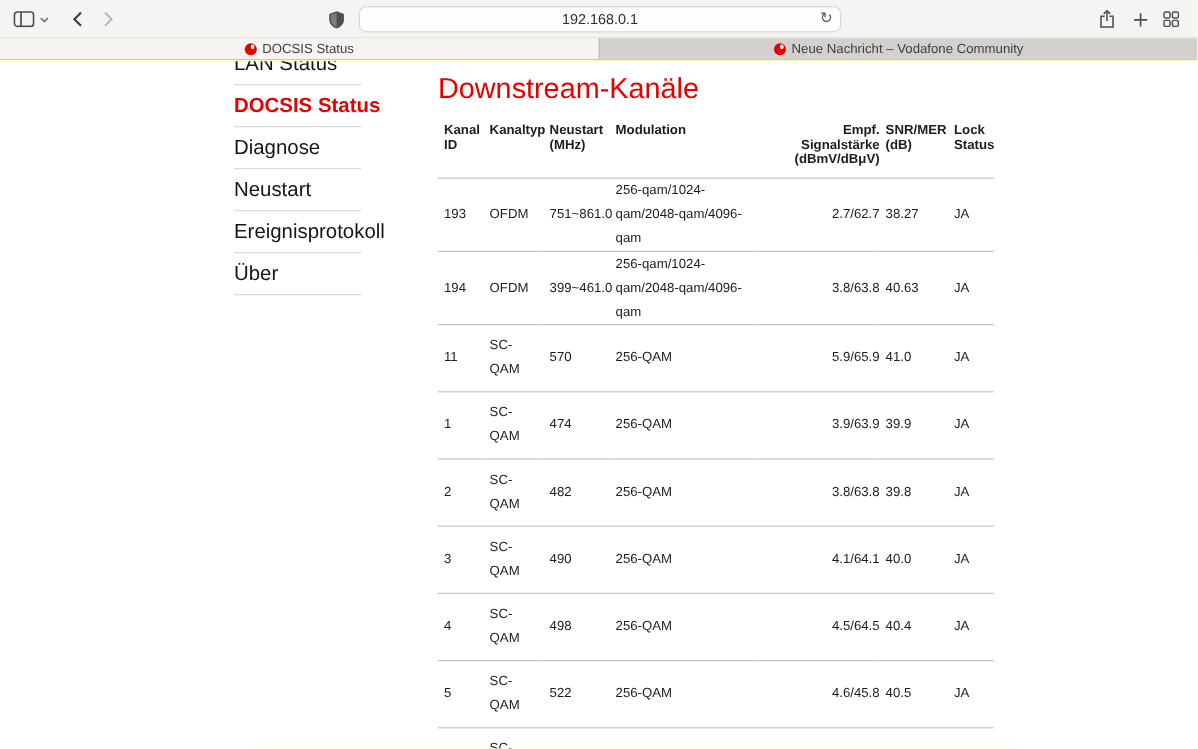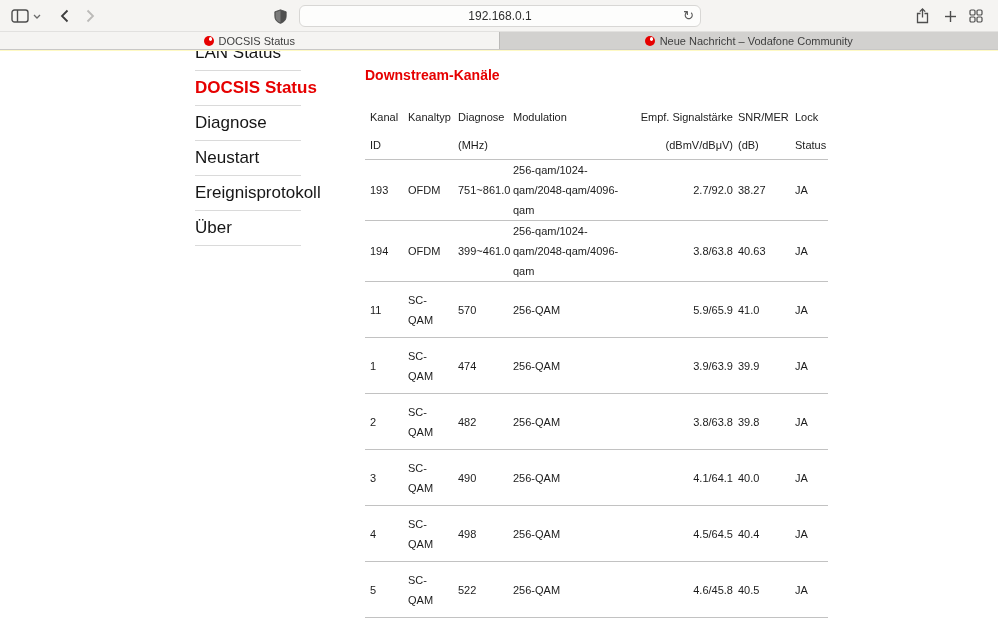--- a/index.html
+++ b/index.html
@@ -58,31 +58,31 @@
 
   .sidebar { position:absolute; left:195px; top:-15px; width:106px; }
   .side-item {
     height:35px; line-height:34px; border-bottom:1px solid #dadada;
     font-size:17px; color:#161616; cursor:default; white-space:nowrap;
   }
   .side-item.active { color:#e60000; font-weight:bold; }
 
   .main { position:absolute; left:365px; top:0; width:463px; }
   .page-title {
-    margin-top:13px; font-size:14px; line-height:22px;
-    color:#e60000; font-weight:700;
+    margin-top:13px; font-size:24px; line-height:22px;
+    color:#e60000; font-weight:400;
   }
 
   table.docsis {
     margin-top:10px; width:463px; table-layout:fixed; border-collapse:collapse;
     font-size:11px; color:#1c1c1c;
   }
   .docsis th {
     height:52px; vertical-align:top; padding:7px 8px 0 5px;
-    font-weight:normal; text-align:left; line-height:28px;
+    font-weight:bold; text-align:left; line-height:12px;
     border-bottom:1px solid #c2c2c2;
   }
   .docsis td {
     height:56px; vertical-align:middle; padding:0 8px 0 5px;
     line-height:20px; border-bottom:1px solid #c2c2c2; text-align:left;
   }
   .docsis th:nth-child(4), .docsis td:nth-child(4) { padding-right:6px; }
   .docsis th:nth-child(5), .docsis td:nth-child(5) { padding-right:0;text-align:right; }
   .docsis th:nth-child(6), .docsis td:nth-child(6) { padding-right:2px; }
 </style>
@@ -187,34 +187,34 @@
             <col style="width:55px">
           <col style="width:125px">
             <col style="width:100px">
             <col style="width:57px">
           <col style="width:38px">
         </colgroup>
         <thead>
           <tr>
             <th>Kanal ID</th>
             <th>Kanaltyp</th>
-            <th>Diagnose (MHz)</th>
+            <th>Neustart (MHz)</th>
             <th>Modulation</th>
             <th>Empf. Signalstärke (dBmV/dBμV)</th>
             <th>SNR/MER (dB)</th>
             <th>Lock Status</th>
           </tr>
         </thead>
         <tbody>
   <tr>
     <td>193</td>
     <td>OFDM</td>
     <td>751~861.0</td>
     <td>256-qam/1024-qam/2048-qam/4096-qam</td>
-    <td>2.7/92.0</td>
+    <td>2.7/62.7</td>
     <td>38.27</td>
     <td>JA</td>
   </tr>
 
   <tr>
     <td>194</td>
     <td>OFDM</td>
     <td>399~461.0</td>
     <td>256-qam/1024-qam/2048-qam/4096-qam</td>
     <td>3.8/63.8</td>

